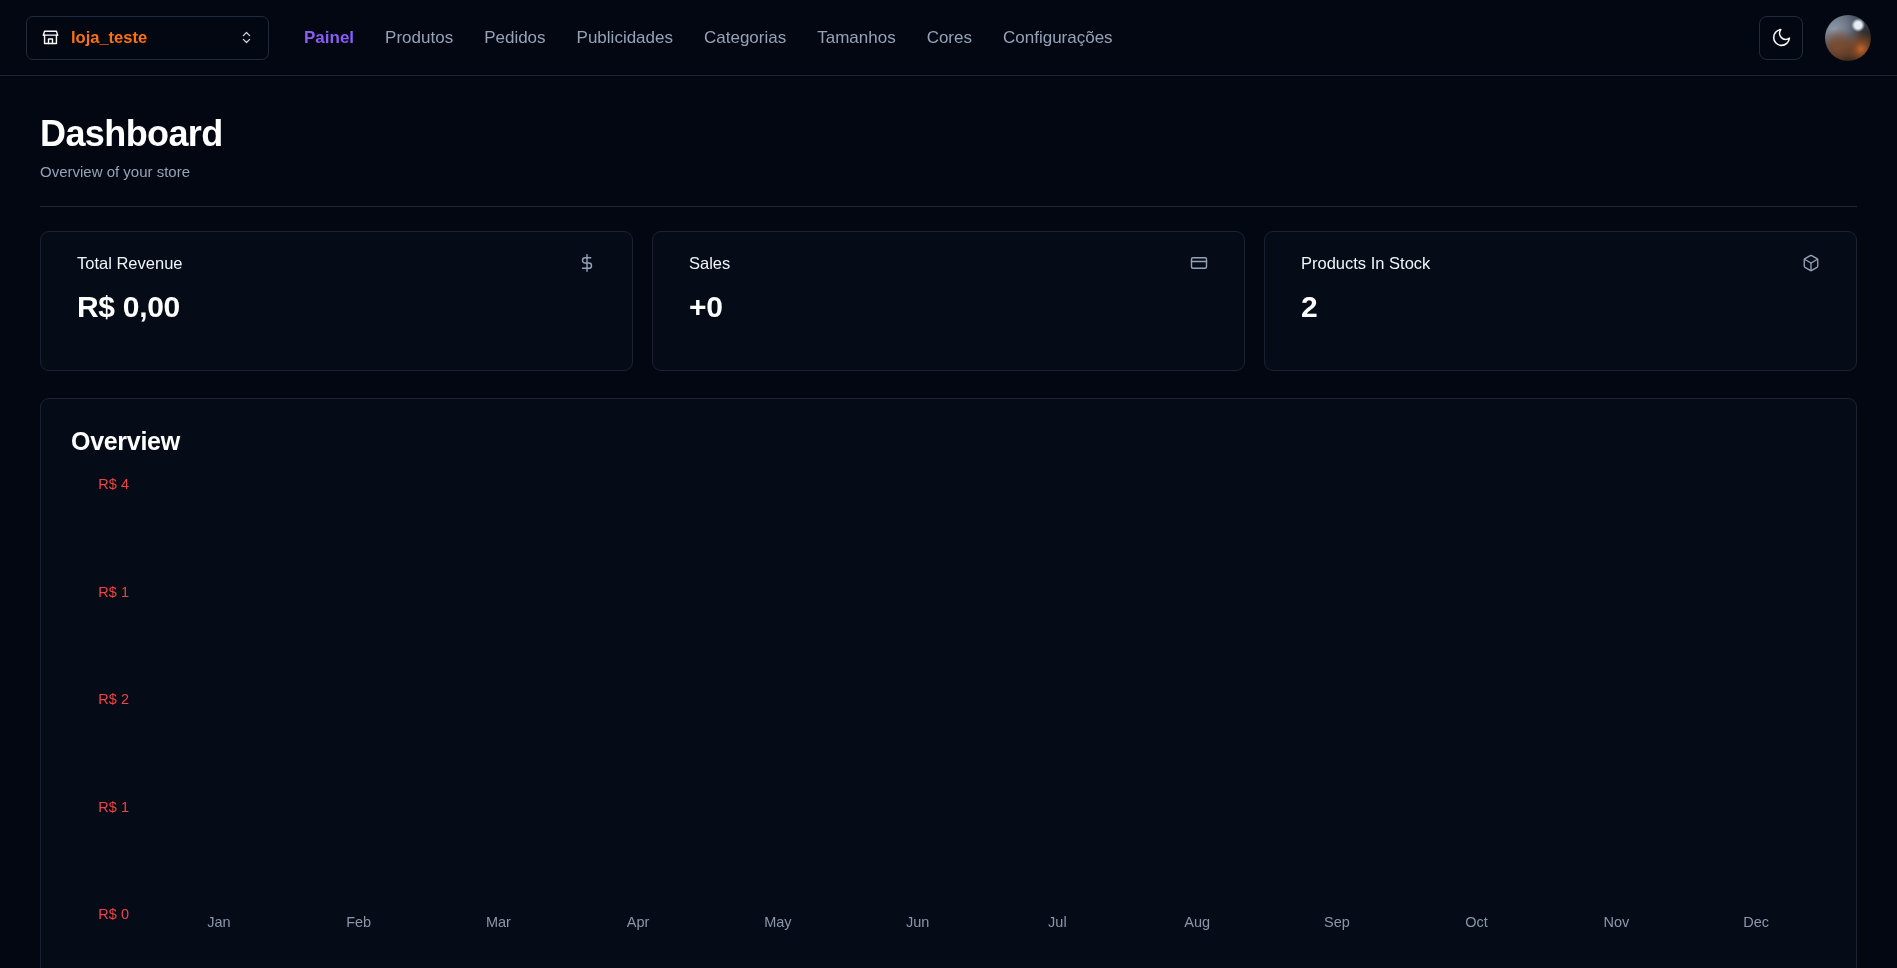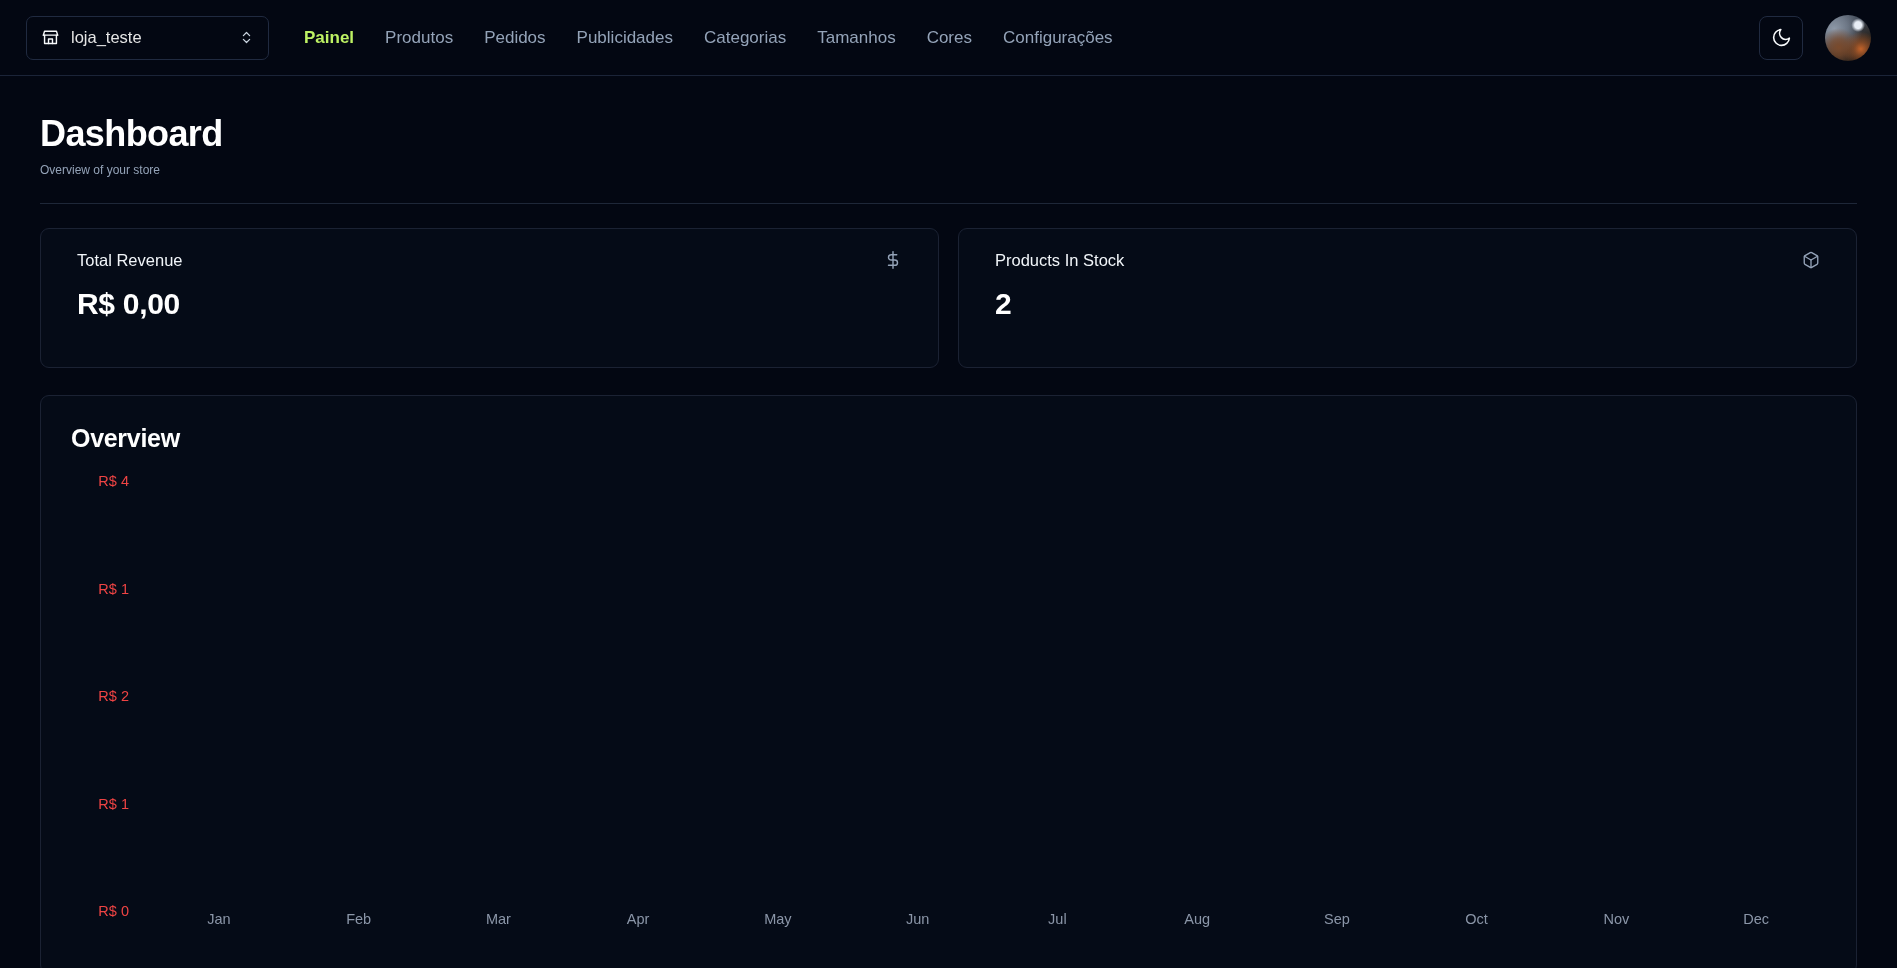--- a/index.html
+++ b/index.html
@@ -29,41 +29,42 @@
     border: 1px solid #202a40;
     border-radius: 7px;
     display: flex;
     align-items: center;
     padding: 0 14px;
     gap: 11px;
     background: transparent;
     cursor: pointer;
   }
   .store-switcher .label {
-    color: #e5e5e5;
+    color: #f97316;
     font-size: 16.5px;
     flex: 1;
     white-space: nowrap;
+    font-weight: bold;
   }
   .icon { display: inline-flex; align-items: center; justify-content: center; flex: none; }
 
   .main-nav {
     display: flex;
     align-items: center;
     gap: 31px;
     margin-left: 35px;
   }
   .nav-item {
     font-size: 17px;
     color: #94a3b8;
     text-decoration: none;
     white-space: nowrap;
     cursor: pointer;
   }
-  .nav-item.active { color: #bef264; font-weight: bold; }
+  .nav-item.active { color: #8b5cf6; font-weight: bold; }
 
   .header-right {
     margin-left: auto;
     display: flex;
     align-items: center;
     gap: 22px;
   }
   .theme-toggle {
     width: 44px; height: 44px;
     border: 1px solid #202a40;
@@ -90,21 +91,21 @@
 
   .page-head { padding-top: 37px; padding-bottom: 26px; }
   .page-title {
     font-size: 36px;
     font-weight: bold;
     color: #ffffff;
     letter-spacing: -0.6px;
     line-height: 1.15;
   }
   .page-subtitle {
-    font-size: 12px;
+    font-size: 15px;
     color: #94a3b8;
     margin-top: 9px;
   }
   .divider { height: 1px; background: #1e2738; width: 100%; }
 
   
   .cards-row {
     display: flex;
     gap: 19px;
     margin-top: 24px;
@@ -250,20 +251,32 @@
         <span class="icon">
           <svg width="18" height="18" viewBox="0 0 24 24" fill="none" stroke="#94a3b8" stroke-width="1.9" stroke-linecap="round" stroke-linejoin="round">
             <path d="M12 1v22"></path>
             <path d="M17 5H9.5a3.5 3.5 0 0 0 0 7h5a3.5 3.5 0 0 1 0 7H6"></path>
           </svg>
         </span>
       </div>
       <div class="stat-value">R$ 0,00</div>
     </div>
 
+    <div class="stat-card">
+      <div class="stat-top">
+        <span class="stat-label">Sales</span>
+        <span class="icon">
+          <svg width="18" height="18" viewBox="0 0 24 24" fill="none" stroke="#94a3b8" stroke-width="1.9" stroke-linecap="round" stroke-linejoin="round">
+            <rect x="2" y="5" width="20" height="14" rx="2"></rect>
+            <path d="M2 10h20"></path>
+          </svg>
+        </span>
+      </div>
+      <div class="stat-value">+0</div>
+    </div>
 
     <div class="stat-card">
       <div class="stat-top">
         <span class="stat-label">Products In Stock</span>
         <span class="icon">
           <svg width="18" height="18" viewBox="0 0 24 24" fill="none" stroke="#94a3b8" stroke-width="1.8" stroke-linecap="round" stroke-linejoin="round">
             <path d="M21 16V8a2 2 0 0 0-1-1.73l-7-4a2 2 0 0 0-2 0l-7 4A2 2 0 0 0 3 8v8a2 2 0 0 0 1 1.73l7 4a2 2 0 0 0 2 0l7-4A2 2 0 0 0 21 16z"></path>
             <path d="M3.3 7L12 12l8.7-5"></path>
             <path d="M12 22V12"></path>
           </svg>

